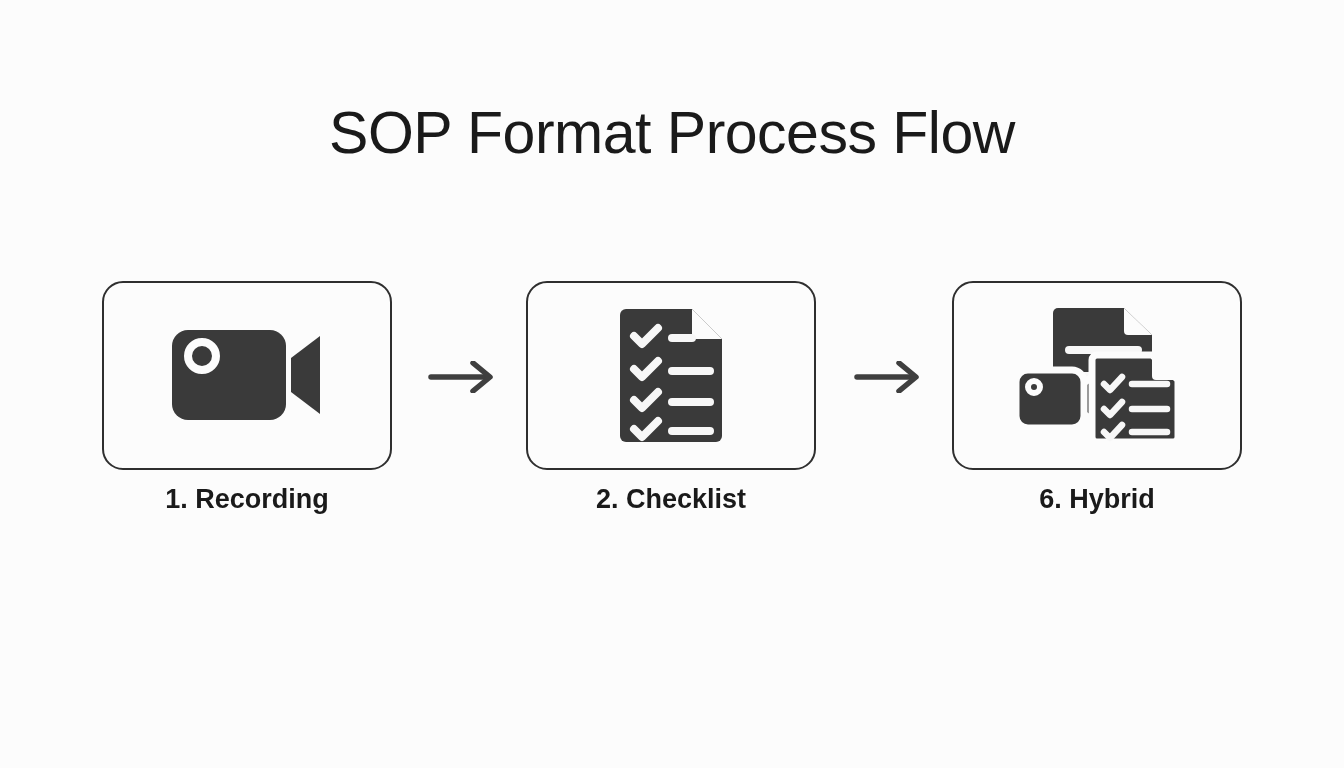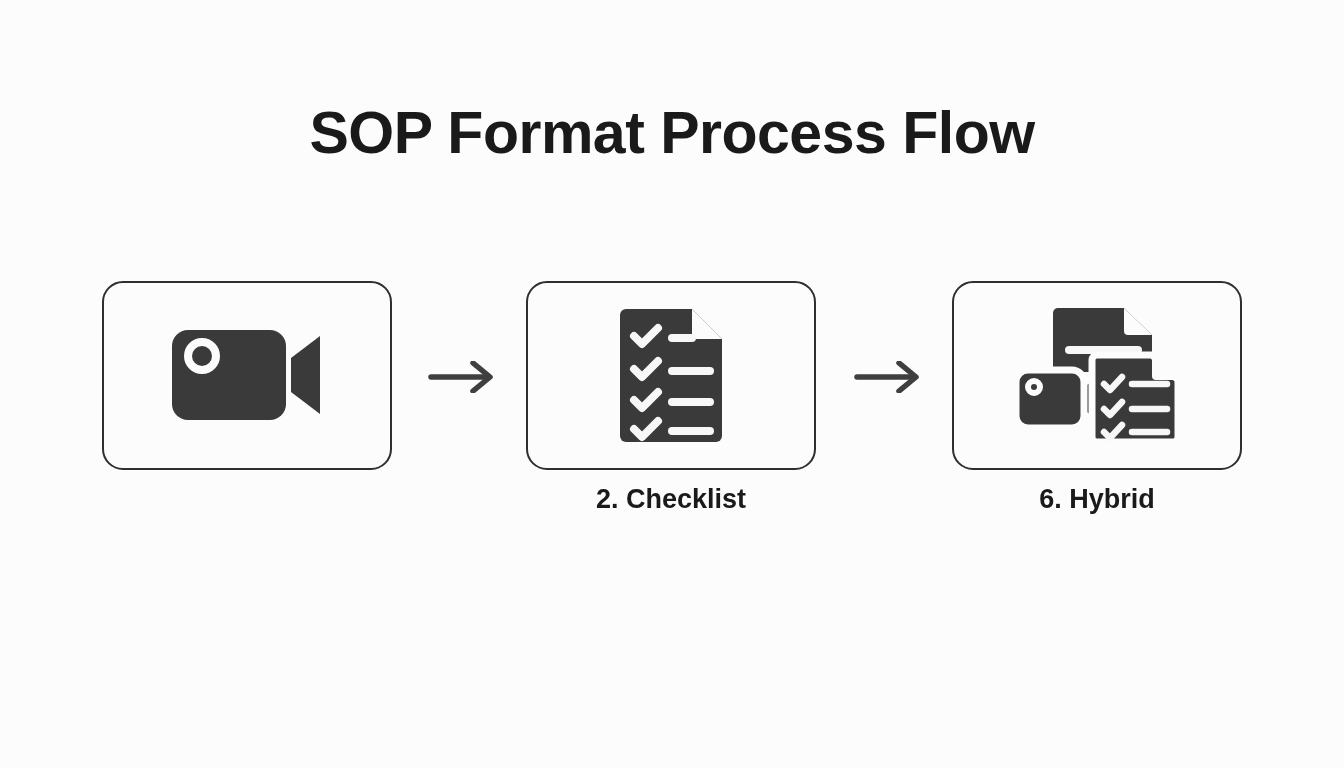--- a/index.html
+++ b/index.html
@@ -20,21 +20,21 @@
     height: 768px;
     background: #fcfcfc;
   }
   .title {
     position: absolute;
     top: 104px;
     left: 0;
     width: 1344px;
     text-align: center;
     font-size: 59px;
-    font-weight: bold;
+    font-weight: normal;
     color: #1a1a1a;
     letter-spacing: -0.5px;
     line-height: 1;
     white-space: nowrap;
   }
   .flow {
     position: absolute;
     top: 281px;
     left: 102px;
     width: 1141px;
@@ -97,20 +97,21 @@
     <div class="step step-1">
       <div class="card">
         <span>
           <svg width="150" height="92" viewBox="0 0 150 92" xmlns="http://www.w3.org/2000/svg">
             <rect x="0" y="0" width="114" height="90" rx="16" ry="16" fill="#3a3a3a"></rect>
             <circle cx="30" cy="26" r="14" fill="none" stroke="#fcfcfc" stroke-width="8"></circle>
             <path d="M148 6 L148 84 L119 62 L119 28 Z" fill="#3a3a3a"></path>
           </svg>
         </span>
       </div>
+      <div class="step-label">1. Recording</div>
     </div>
 
     <div class="arrow arrow-1">
       <svg width="70" height="32" viewBox="0 0 70 32" xmlns="http://www.w3.org/2000/svg">
         <g stroke="#3f3f3f" stroke-width="5.5" fill="none" stroke-linecap="round" stroke-linejoin="round">
           <line x1="3" y1="16" x2="60" y2="16"></line>
           <polyline points="45,2 62,16 45,30"></polyline>
         </g>
       </svg>
     </div>

